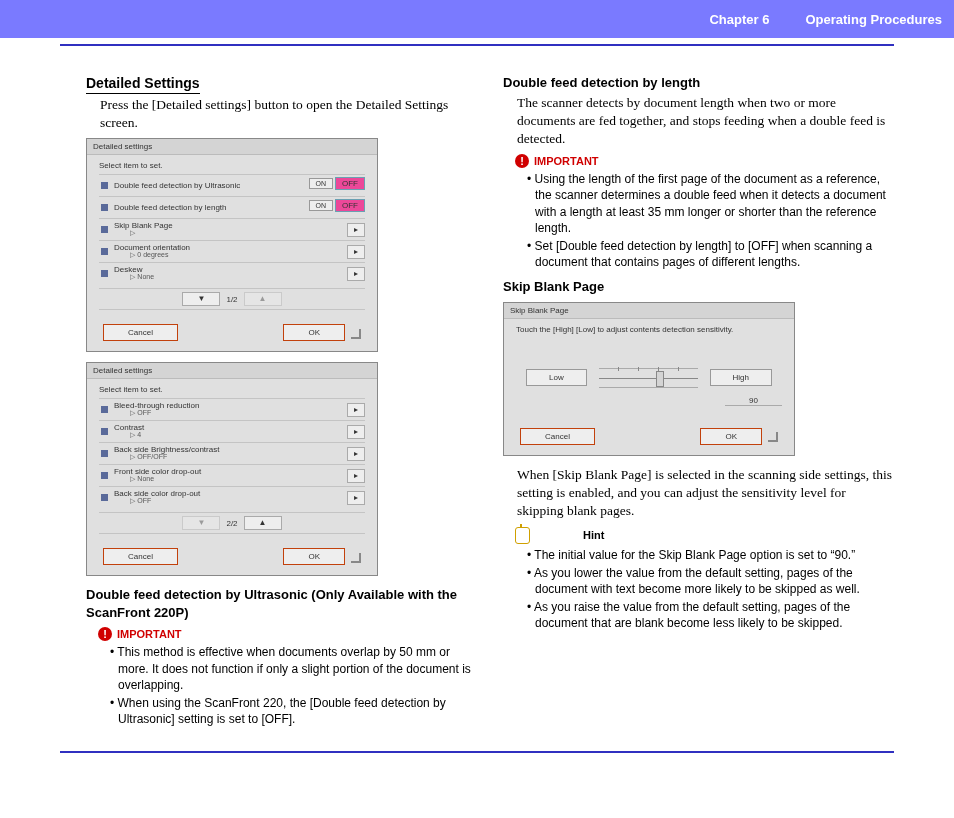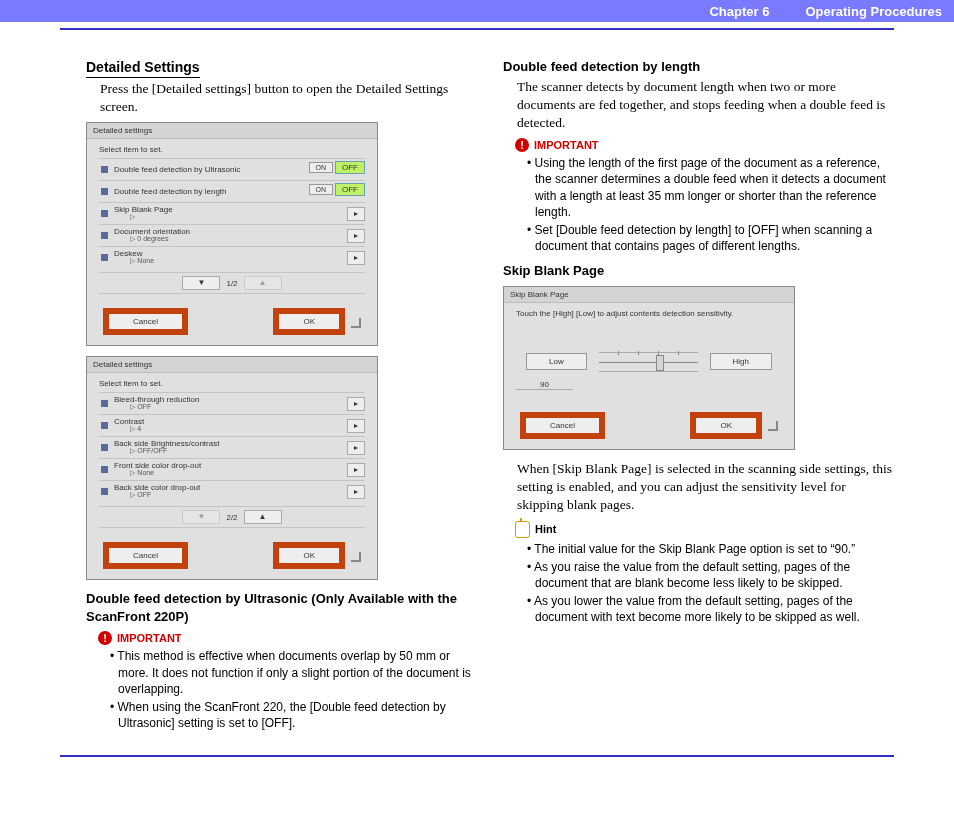--- a/index.html
+++ b/index.html
@@ -1,59 +1,59 @@
 <!DOCTYPE html>
 <html><head>
 <meta charset="utf-8">
 <style>
   body { margin:0; font-family:"Times New Roman",serif; background:#fff; color:#000; width:954px; }
   .page { width:954px; padding:0 0 30px 0; box-sizing:border-box; }
-  .band { height:22px; background:#7a7aff; display:flex; justify-content:flex-end; align-items:center; padding:0 12px; color:#fff; font-family:Arial,sans-serif; font-size:13px; font-weight:bold;gap:12px; }
+  .band { height:38px; background:#7a7aff; display:flex; justify-content:flex-end; align-items:center; padding:0 12px; color:#fff; font-family:Arial,sans-serif; font-size:13px; font-weight:bold;gap:12px; }
   .band .spacer { width:12px; display:inline-block; }
   .rule { height:2px; background:#3030c0; margin:6px 60px 0 60px; }
   .rule.bottom { margin-top:18px; }
   .cols { display:flex; gap:40px; padding:28px 60px 0 100px; }
   .col { flex:1; font-size:13.5px; line-height:1.35; }
   h3 { font-family:Arial,sans-serif; font-size:14px; font-weight:bold; margin:0 0 2px -14px; }
   h3.first { border-bottom:1.5px solid #000; display:inline-block; margin-bottom:2px; }
   h4 { font-family:Arial,sans-serif; font-size:13px; font-weight:bold; margin:8px 0 2px -14px; }
   p { margin:0 0 6px 0; }
   .imp-row { display:flex; align-items:center; gap:5px; margin:6px 0 3px -2px; }
   .imp-icon { width:14px; height:14px; border-radius:50%; background:#d00000; color:#fff; font:bold 11px/14px Arial; text-align:center; }
   .imp-text { font:bold 11px Arial; color:#d00000; }
   .hint-row { display:flex; align-items:center; gap:5px; margin:6px 0 3px -2px; }
   .hint-icon { width:13px; height:15px; border:1.5px solid #d0a000; border-radius:3px; position:relative; }
   .hint-icon::before { content:""; position:absolute; top:-4px; left:4px; width:2px; height:4px; background:#d0a000; }
-  .hint-text { font:bold 11px Arial; color:#000; }
+  .hint-text { font:bold 11px Arial; color:#000;margin-left:48px; }
   ul.note { font-family:Arial,sans-serif; font-size:12px; margin:0 0 6px 0; padding-left:10px; list-style:none; }
   ul.note li { text-indent:-8px; padding-left:8px; margin-bottom:2px; }
   ul.note li::before { content:"• "; }
   .shot { border:1px solid #888; background:#e0e0e0; font:8px Arial; color:#333; margin:6px 0 10px -14px; }
   .shot .title { background:#d4d4d4; padding:3px 6px; border-bottom:1px solid #bbb; font-size:8px; }
   .shot .body { padding:6px 12px 10px 12px; }
   .shot .sel { font-size:8px; margin-bottom:4px; }
   .ritem { display:flex; align-items:center; border-top:1px solid #c4c4c4; padding:2px 0; min-height:16px; }
   .ritem:last-of-type { border-bottom:1px solid #c4c4c4; }
   .sq { width:7px; height:7px; background:#5a6a9a; margin:0 6px 0 2px; flex:none; }
   .lab { flex:1; font-size:8px; }
   .sub { font-size:7px; color:#555; padding-left:16px; margin-top:-1px; margin-bottom:1px; }
   .onoff span { display:inline-block; border:1px solid #999; padding:1px 6px; font-size:7px; background:#eee; margin-left:2px; }
-  .onoff .sel { background:#bef264; border-color:#6aa0b2; }
+  .onoff .sel { background:#ec4899; border-color:#6aa0b2; }
   .arrow { border:1px solid #aaa; width:16px; height:12px; background:#eee; font-size:8px; line-height:12px; text-align:center; }
   .btns { display:flex; justify-content:space-between; align-items:center; margin-top:14px; padding:0 4px; }
-  .btn { border:6px solid #c2410c; background:#eee; padding:3px 24px; font-size:8px; }
+  .btn { border:1px solid #c2410c; background:#eee; padding:3px 24px; font-size:8px; }
   .pager { display:flex; justify-content:center; align-items:center; gap:6px; margin-top:4px; border-top:1px solid #c4c4c4; border-bottom:1px solid #c4c4c4; padding:3px 0; }
   .pbtn { border:1px solid #aaa; width:36px; height:12px; background:#eee; font-size:8px; text-align:center; line-height:12px; }
   .slider { display:flex; align-items:center; justify-content:center; margin:34px 10px 4px 10px; }
   .slider .end { border:1px solid #999; background:#eee; padding:3px 22px; font-size:8px; }
   .track { flex:1; margin:0 12px; height:18px; position:relative; border-top:1px solid #aaa; border-bottom:1px solid #aaa; }
   .track::before { content:""; position:absolute; top:50%; left:0; right:0; border-top:1px solid #888; }
   .knob { position:absolute; left:58%; top:2px; width:6px; height:14px; background:#d4d4d4; border:1px solid #888; }
   .tick { position:absolute; top:-2px; width:1px; height:4px; background:#888; }
-  .valrow { text-align:left; font-size:8px; margin-top:8px; }
+  .valrow { text-align:right; font-size:8px; margin-top:8px; }
   .pagenum { text-align:center; font:14px "Times New Roman"; margin-top:8px; }
   .corner { display:inline-block; width:12px; height:12px; position:relative; margin-left:4px; }
   .corner::before { content:""; position:absolute; right:0; bottom:0; width:10px; height:2px; background:#888; }
   .corner::after { content:""; position:absolute; right:0; bottom:0; width:2px; height:10px; background:#888; }
 </style>
 </head>
 <body>
 
 <div class="page">
   <div class="band">
@@ -209,20 +209,20 @@
         </div>
       </div>
 
       <p>When [Skip Blank Page] is selected in the scanning side settings, this setting is enabled, and you can adjust the sensitivity level for skipping blank pages.</p>
       <div class="hint-row">
         <span class="hint-icon"></span>
         <span class="hint-text">Hint</span>
       </div>
       <ul class="note">
         <li>The initial value for the Skip Blank Page option is set to “90.”</li>
+        <li>As you lower the value from the default setting, pages of the document with text become more likely to be skipped as well.</li>
         <li>As you raise the value from the default setting, pages of the document that are blank become less likely to be skipped.</li>
-        <li>As you lower the value from the default setting, pages of the document with text become more likely to be skipped as well.</li>
       </ul>
     </div>
   </div>
 
   <div class="rule bottom"></div>
 </div>
 
 </body></html>

